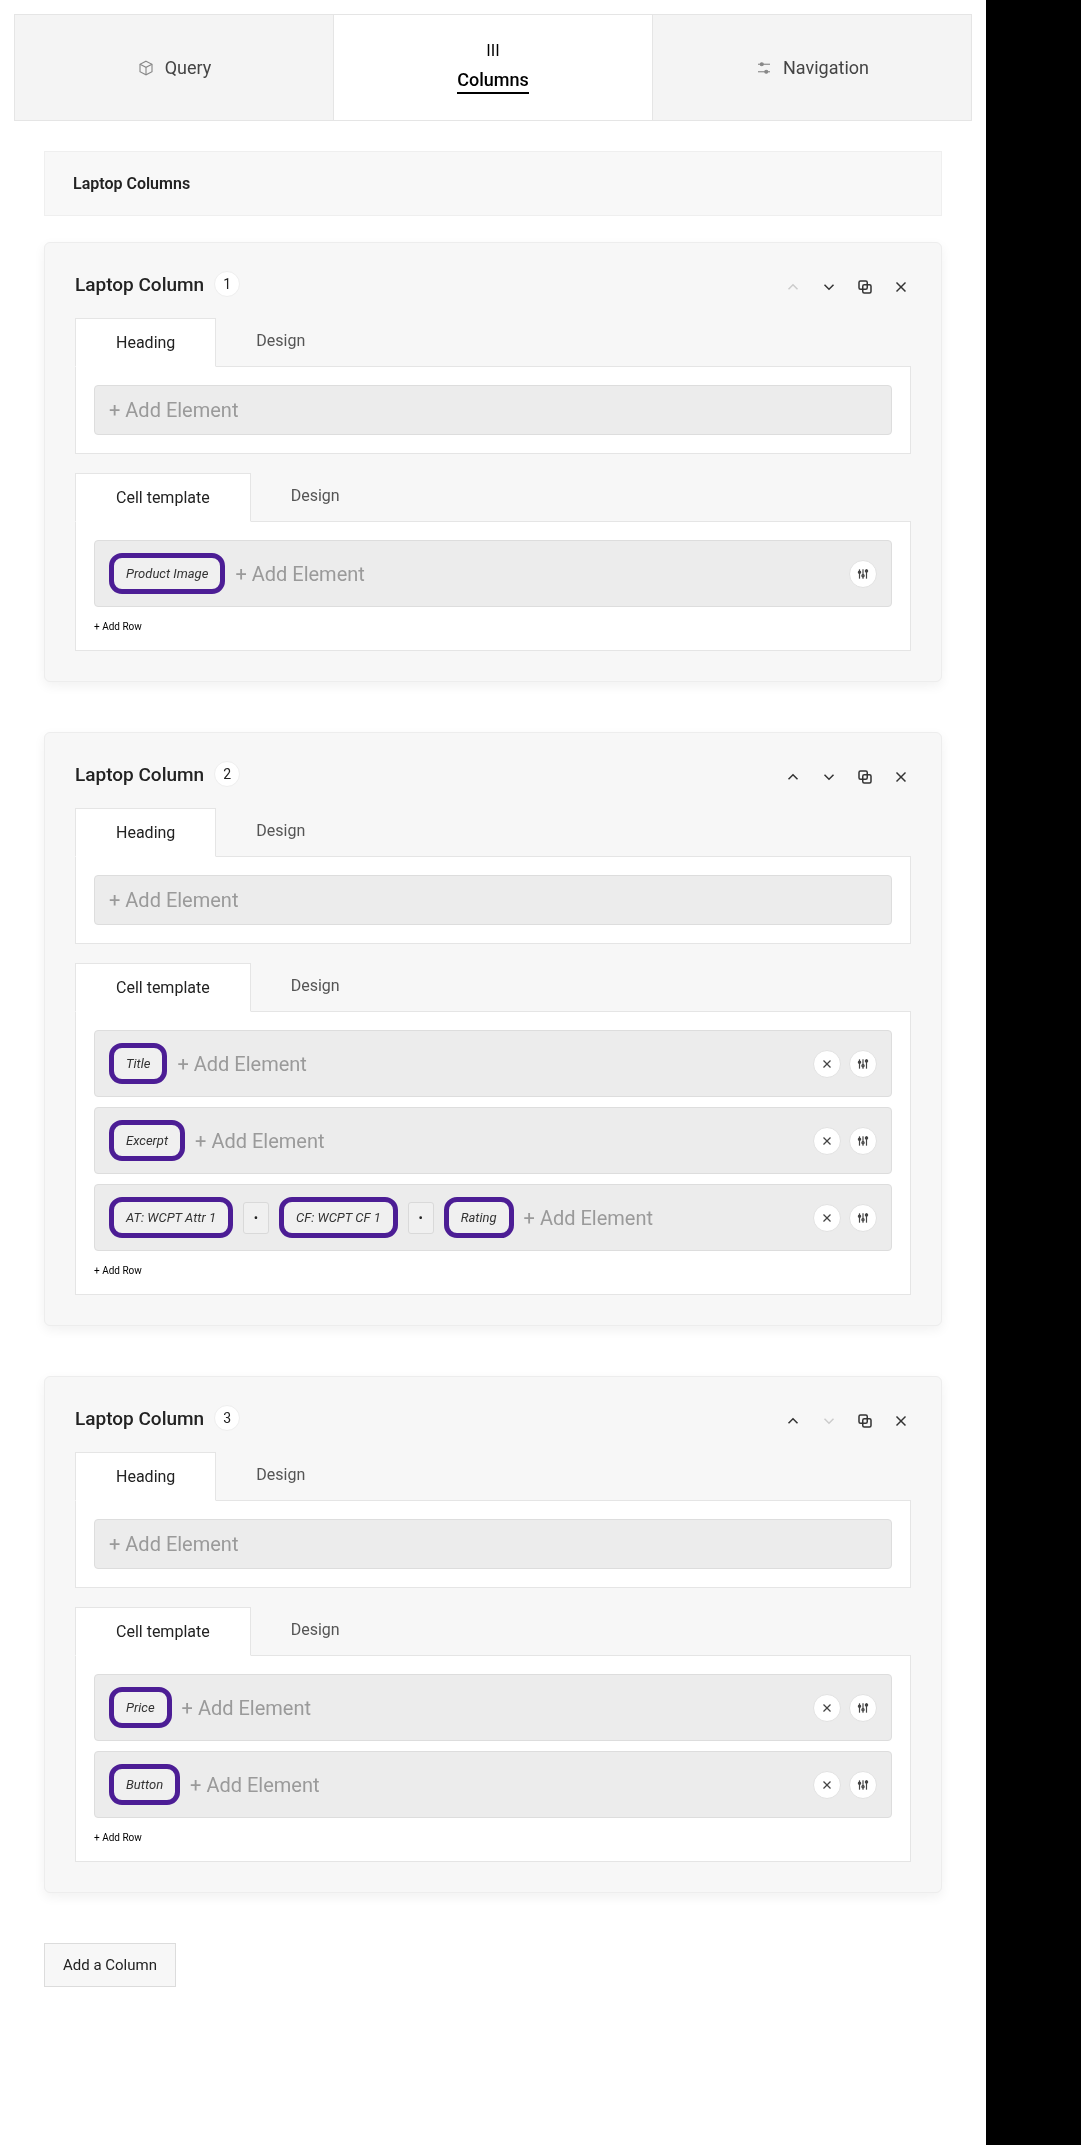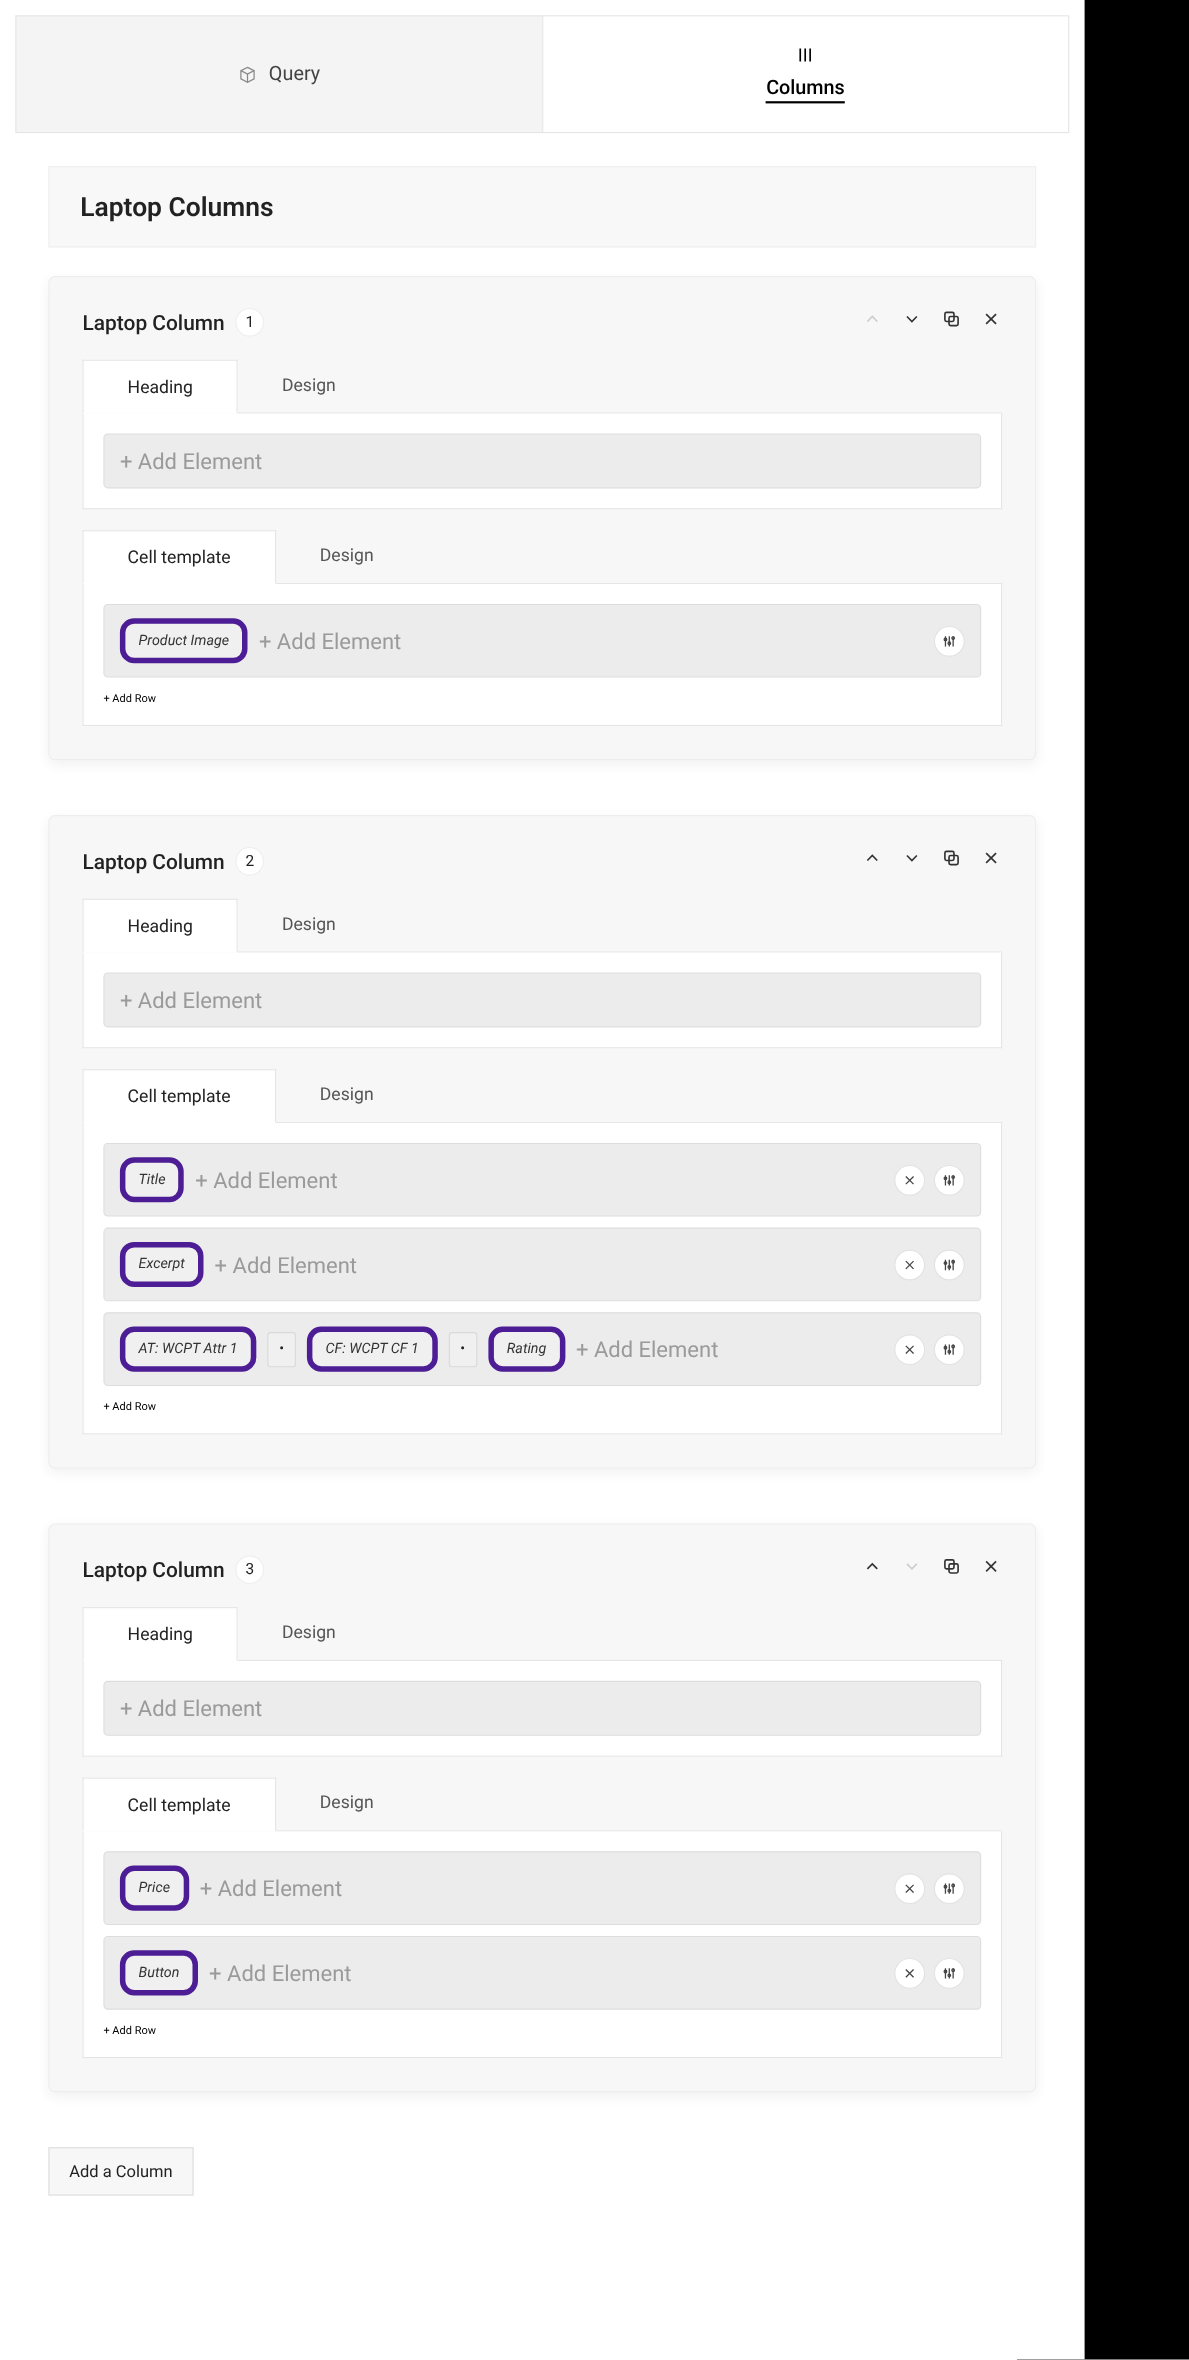--- a/index.html
+++ b/index.html
@@ -52,38 +52,38 @@
 
   .inner {
     padding: 30px 30px 10px;
   }
 
   
   .section-header {
     background: #f8f8f8;
     border: 1px solid #efefef;
     padding: 22px 28px;
-    font-size: 24px;
+    font-size: 16px;
     font-weight: 600;
     color: #222;
     margin-bottom: 26px;
   }
 
   
   .column-card {
     background: #f7f7f7;
     border: 1px solid #ededed;
     border-radius: 6px;
     box-shadow: 0 4px 12px rgba(0,0,0,0.06);
     margin-bottom: 50px;
     padding: 28px 30px 30px;
   }
   .card-head {
     display: flex;
-    align-items: flex-start;
+    align-items: flex-end;
     justify-content: space-between;
     margin-bottom: 20px;
   }
   .card-title-wrap {
     display: flex;
     align-items: center;
     gap: 10px;
     font-size: 19px;
     font-weight: 500;
   }
@@ -233,20 +233,29 @@
       <span class="tab-label">Query</span>
     </div>
     <div class="top-tab active">
       <svg viewBox="0 0 24 24" fill="none" stroke="#000" stroke-width="2">
           <line x1="6" y1="4" x2="6" y2="20"></line>
           <line x1="12" y1="4" x2="12" y2="20"></line>
           <line x1="18" y1="4" x2="18" y2="20"></line>
         </svg>
       <span class="tab-label">Columns</span>
     </div>
+    <div class="top-tab">
+      <svg viewBox="0 0 24 24" fill="none" stroke="#888" stroke-width="1.5">
+          <line x1="4" y1="7" x2="20" y2="7"></line>
+          <circle cx="9" cy="7" r="2" fill="#888"></circle>
+          <line x1="4" y1="17" x2="20" y2="17"></line>
+          <circle cx="15" cy="17" r="2" fill="#888"></circle>
+        </svg>
+      <span class="tab-label">Navigation</span>
+    </div>
   </div>
 
   <div class="inner">
 
     <div class="section-header">Laptop Columns</div>
 
     
     <div class="column-card">
       <div class="card-head">
         <div class="card-title-wrap">

